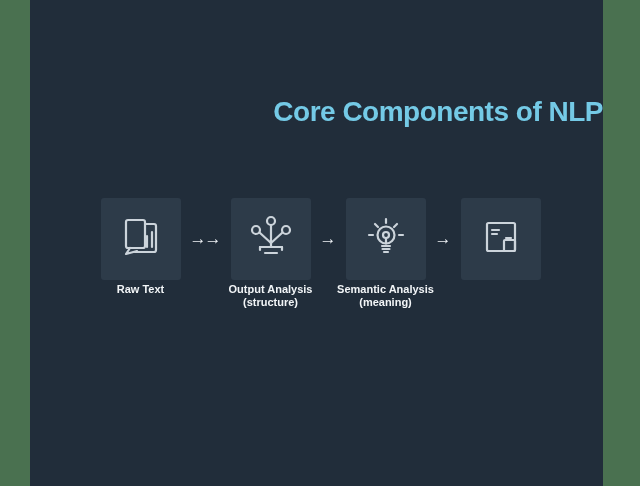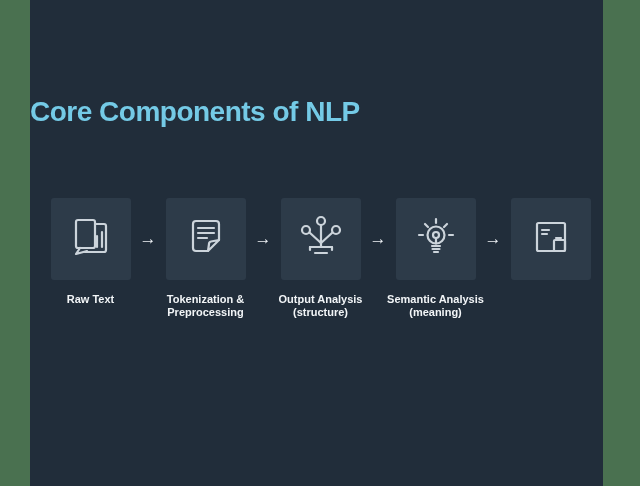--- a/index.html
+++ b/index.html
@@ -20,21 +20,21 @@
   .edge-left  { width: 30px; }
   .edge-right { width: 37px; }
   .slide {
     flex: 1 1 auto;
     height: 100%;
     background: #212d3a;
     position: relative;
   }
   .title {
     margin-top: 97px;
-    text-align: left;
+    text-align: right;
     font-size: 28px;
     line-height: 30px;
     font-weight: bold;
     letter-spacing: -0.5px;
     color: #74cae6;
   }
   .flow {
     margin-top: 71px;
     display: flex;
     justify-content: center;
@@ -59,21 +59,21 @@
   .icon-box svg {
     width: 48px;
     height: 48px;
     stroke: #ccd4db;
     stroke-width: 2.2;
     fill: none;
     stroke-linecap: round;
     stroke-linejoin: round;
   }
   .step-label {
-    margin-top: 13px;
+    margin-top: 3px;
     font-size: 11px;
     line-height: 13px;
     font-weight: bold;
     color: #f2f5f7;
     text-align: center;
     white-space: pre-line;
     width: 110px;
   }
   .arrow-cell {
     width: 15px;
@@ -112,35 +112,20 @@
               <rect x="9" y="7" width="19" height="28" rx="2"></rect>
               <path d="M13,35 L9,41 L20,38"></path>
             </svg>
           </span>
         </div>
         <div class="step-label">Raw Text</div>
       </div>
 
       <div class="arrow-cell">→</div>
 
-      <div class="step">
-        <div class="icon-box">
-          <span>
-            <svg viewBox="0 0 48 48">
-              <path d="M37,27 V11 a3,3 0 0 0 -3,-3 H14 a3,3 0 0 0 -3,3 v24 a3,3 0 0 0 3,3 h12"></path>
-              <path d="M26,38 L37,27 L29,28.5 a2.5,2.5 0 0 0 -2,2.5 z"></path>
-              <line x1="16" y1="15" x2="32" y2="15"></line>
-              <line x1="16" y1="20" x2="32" y2="20"></line>
-              <line x1="16" y1="25" x2="25" y2="25"></line>
-            </svg>
-          </span>
-        </div>
-        <div class="step-label">Tokenization &amp;
-Preprocessing</div>
-      </div>
 
       <div class="arrow-cell">→</div>
 
       <div class="step">
         <div class="icon-box">
           <span>
             <svg viewBox="0 0 48 48">
               <circle cx="24" cy="8" r="4"></circle>
               <circle cx="9" cy="17" r="4"></circle>
               <circle cx="39" cy="17" r="4"></circle>

